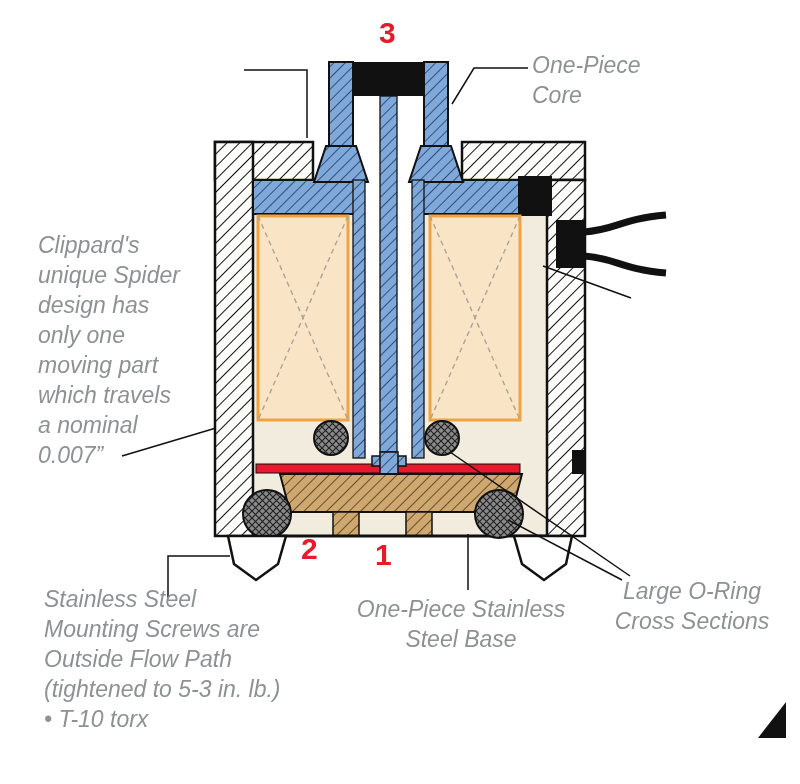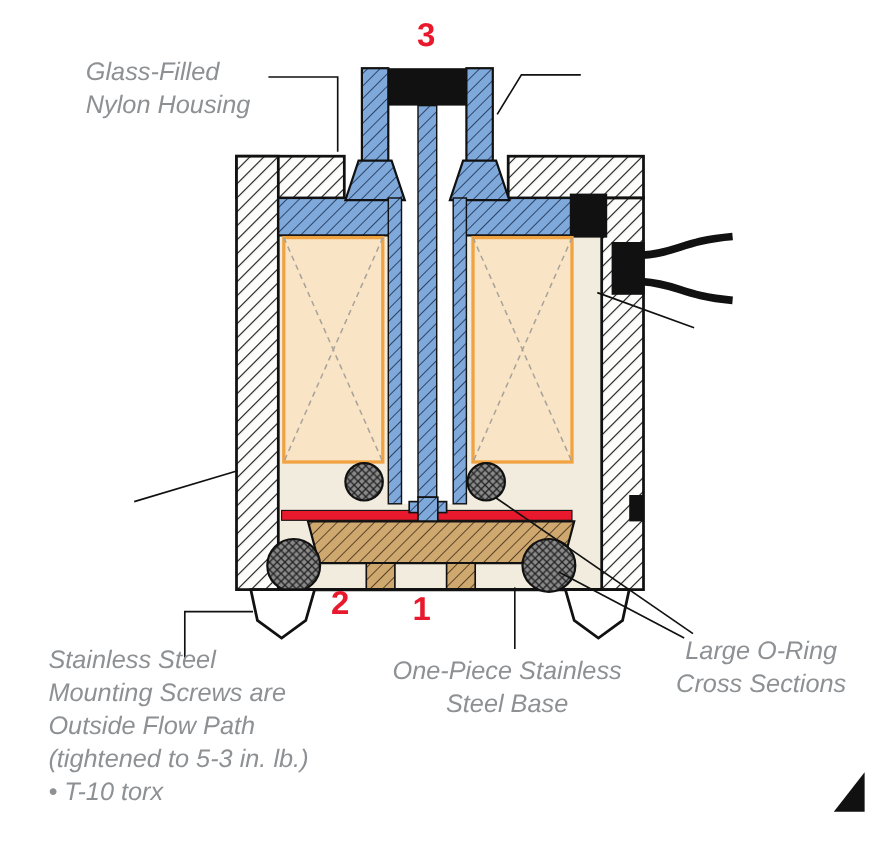--- a/index.html
+++ b/index.html
@@ -108,22 +108,30 @@
       <polyline points="631,298 543,266"></polyline>
       <polyline points="168,598 168,556 230,556"></polyline>
       <polyline points="468,590 468,534"></polyline>
       <polyline points="622,580 508,520"></polyline>
       <polyline points="630,576 450,452"></polyline>
     </g>
 
     <polygon points="758,738 786,702 786,738" fill="#111111"></polygon>
   </svg>
 
-  <div class="callout" style="left:78px;top:50px;">Glass-Filled
-Nylon Housing</div>
+  <div class="callout" style="left:532px;top:50px;">One-Piece
+Core</div>
+  <div class="callout" style="left:38px;top:230px;">Clippard's
+unique Spider
+design has
+only one
+moving part
+which travels
+a nominal
+0.007”</div>
   <div class="callout" style="left:44px;top:584px;">Stainless Steel
 Mounting Screws are
 Outside Flow Path
 (tightened to 5-3 in. lb.)
 • T-10 torx</div>
   <div class="callout center" style="left:592px;top:576px;width:200px;">Large O-Ring
 Cross Sections</div>
   <div class="callout center" style="left:346px;top:594px;width:230px;">One-Piece Stainless
 Steel Base</div>
 

